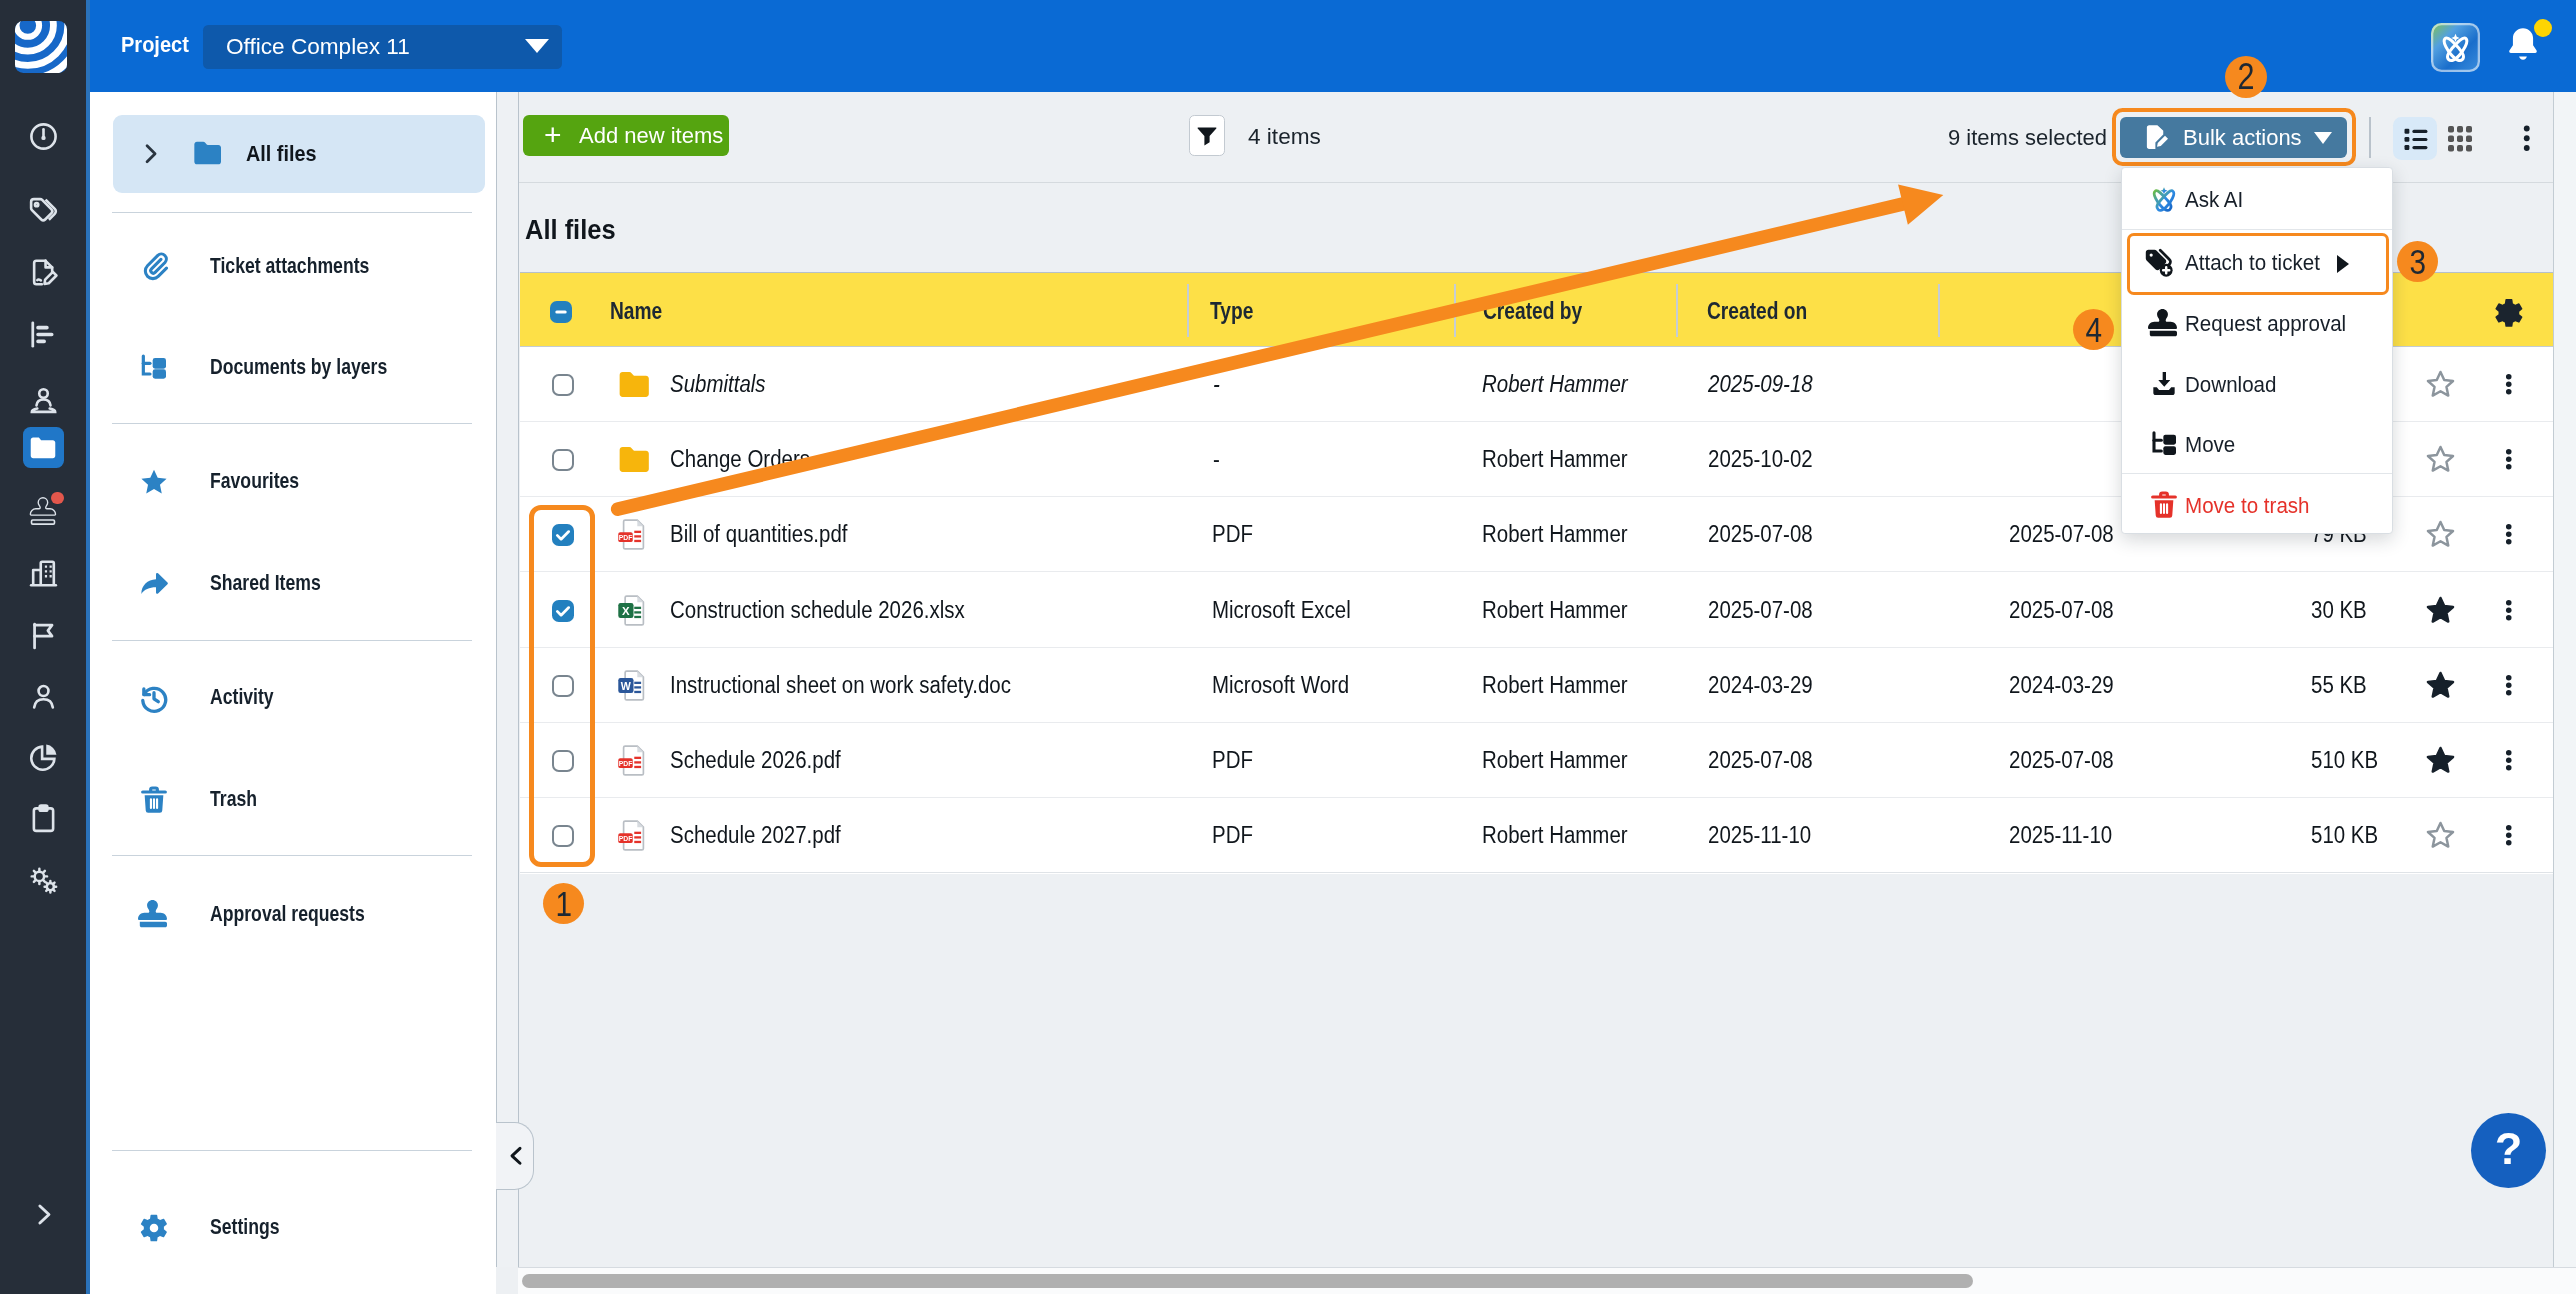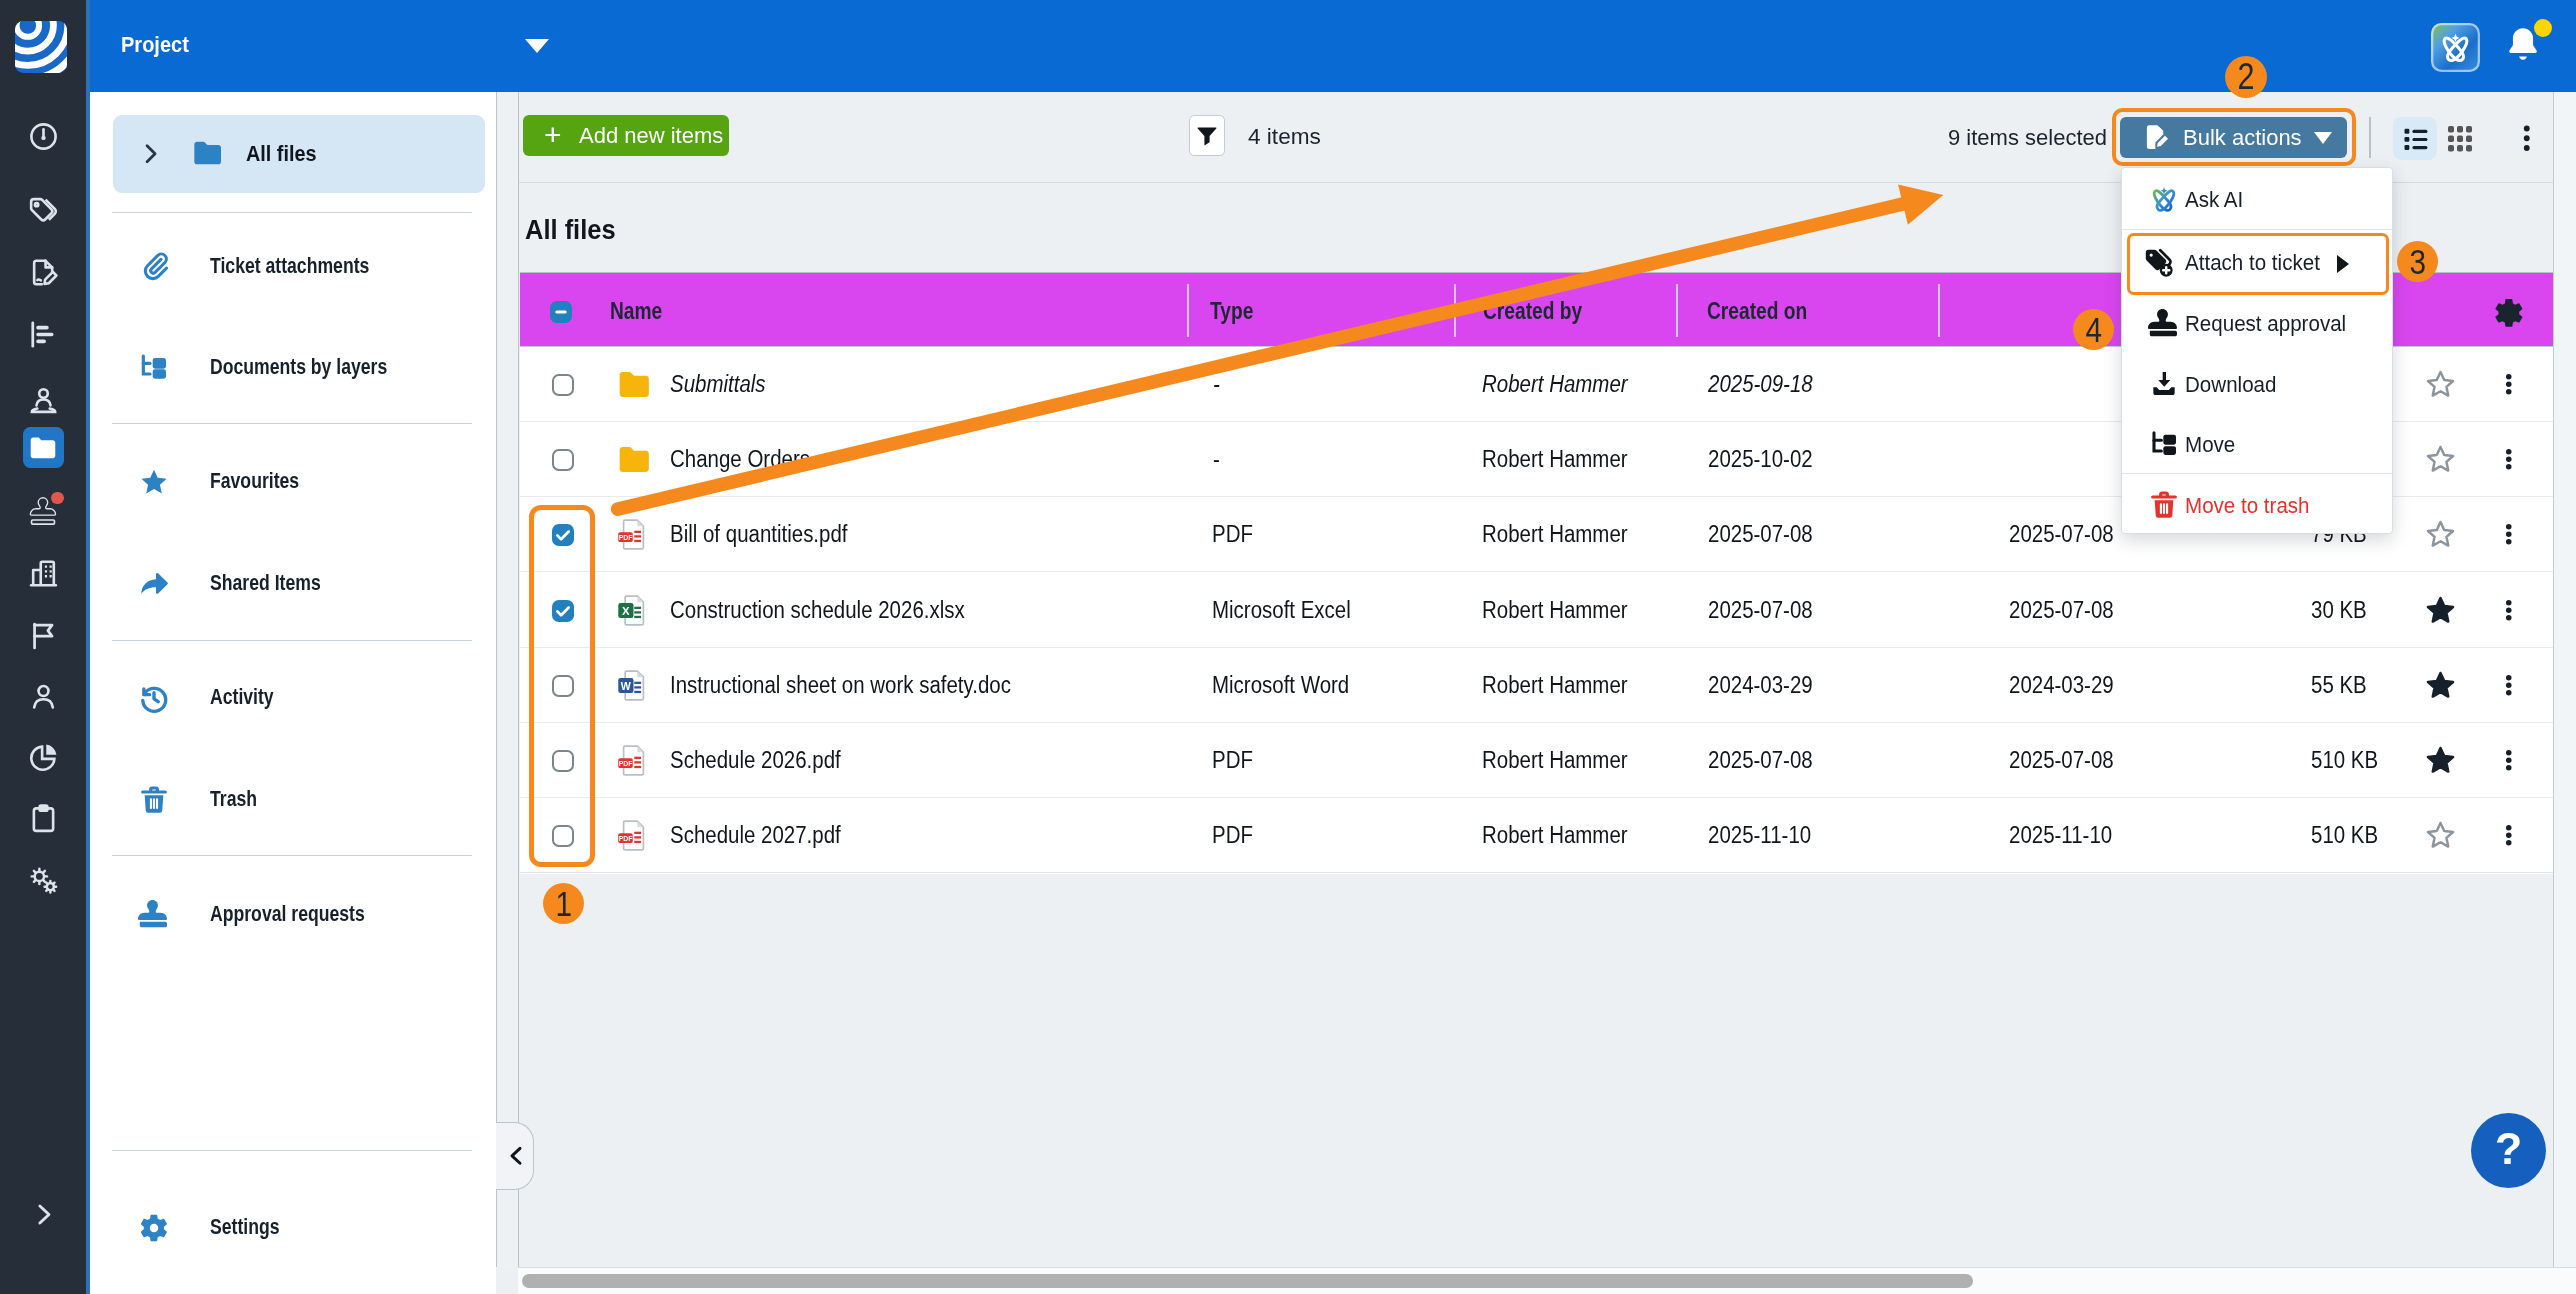--- a/index.html
+++ b/index.html
@@ -54,21 +54,21 @@
 #listbtn { left:2393px; top:117px; width:44px; height:43px; background:#d8e9f8; border-radius:8.3px; z-index:5; }
 #gridbtn { left:2448px; top:126px; width:24px; height:25.6px; z-index:5; }
 #kebab-top { left:2523px; top:124px; width:7.5px; height:30px; z-index:5; }
 .badge { border-radius:50%; background:#f6891e; color:#1e2833; font-weight:normal; text-align:center; z-index:70; }
 
 #tooldiv { left:496px; top:182px; width:2057px; height:0; border-top:1.5px solid #d5dade; z-index:4; }
 #title { left:525px; top:214px; font-size:28px; font-weight:bold; color:#10161c; z-index:4; transform:scaleX(.91); transform-origin:0 0; }
 
 
 #table { left:520px; top:272px; width:2035px; height:602px; background:#fff; z-index:4; }
-#thead { position:absolute; left:0; top:0; width:2035px; height:75px; background:#d946ef; border-top:1.5px solid #b6c0c9; border-bottom:1.5px solid #c3ccd3; }
+#thead { position:absolute; left:0; top:0; width:2035px; height:75px; background:#fde047; border-top:1.5px solid #b6c0c9; border-bottom:1.5px solid #c3ccd3; }
 .hsep { position:absolute; top:10.5px; width:1.5px; height:53px; background:#c5cdd5; }
 .htext { position:absolute; top:24px; font-size:24px; font-weight:bold; color:#1d2833; transform:scaleX(.8); transform-origin:0 0; white-space:nowrap; }
 .row { position:absolute; left:0; width:2035px; height:75px; border-bottom:1.5px solid #e9ebee; background:#fff; }
 .cell { position:absolute; top:24px; font-size:23px; color:#10161c; white-space:nowrap; transform:scaleX(.89); transform-origin:0 0; }
 .cbox { position:absolute; left:32px; top:27px; width:22px; height:22px; border:2.3px solid #79858f; border-radius:6.8px; background:#fff; box-sizing:border-box; }
 .cbox.on { background:#2380bf; border:none; }
 .ficon { position:absolute; left:96px; top:20.3px; }
 .star { position:absolute; left:1903px; top:20.3px; }
 .kebab { position:absolute; left:1985px; top:26px; }
 
@@ -92,20 +92,21 @@
 #htrack { left:518px; top:1267px; width:2058px; height:27px; background:#fafbfc; border-top:1.5px solid #d6dbe0; z-index:8; }
 #hthumb { position:absolute; left:3.8px; top:6px; width:1451px; height:14.3px; background:#b0b0b0; border-radius:7.5px; }
 #arrowsvg { left:0; top:0; width:2576px; height:1294px; z-index:44; pointer-events:none; }
 </style>
 </head>
 <body>
 <div id="page">
 
   <div id="topbar" class="abs"></div>
   <div id="projlabel" class="abs">Project</div>
+  <div id="projsel" class="abs">Office Complex 11</div>
   <div id="projcaret" class="abs"></div>
   <div id="aibtn" class="abs">
       <svg style="position:absolute; left:6px; top:6px;" width="37" height="37" viewBox="0 0 24 24" fill="none" stroke="#fff" stroke-width="2" stroke-linecap="round">
         <path d="M5 6.5C2.8 8.6 7.4 14.9 10 17.4c2.5 2.5 5.3 3.7 6.8 2.2 1.5-1.5.3-4.3-2.2-6.8C12 10.2 6.9 4.6 5 6.5z" transform="rotate(3 12 12)"></path>
         <path d="M19 6.5c2.2 2.1-2.4 8.4-5 10.9-2.5 2.5-5.3 3.7-6.8 2.2-1.5-1.5-.3-4.3 2.2-6.8C12 10.2 17.1 4.6 19 6.5z" transform="rotate(-3 12 12)"></path>
         <path d="M12 3.1l.8 1.9 1.9.8-1.9.8-.8 1.9-.8-1.9-1.9-.8 1.9-.8z" fill="#fff" stroke="none"></path>
       </svg>
     </div>
   <div id="bell" class="abs"><svg width="44" height="44" viewBox="0 0 24 24">
         <path fill="#fff" d="M12 2.8c-3.1 0-5.5 2.4-5.5 5.5v3.9L4.6 15a.9.9 0 0 0 .78 1.35h13.24A.9.9 0 0 0 19.4 15l-1.9-2.8V8.3c0-3.1-2.4-5.5-5.5-5.5z"></path>

